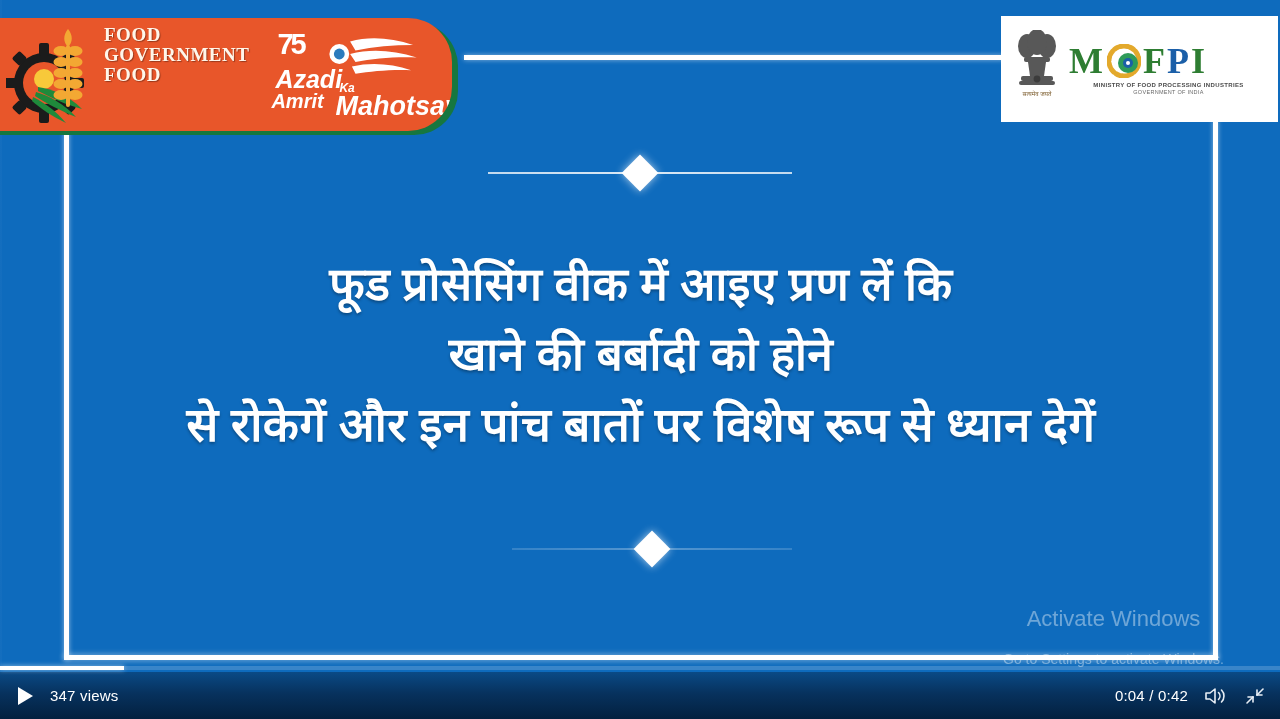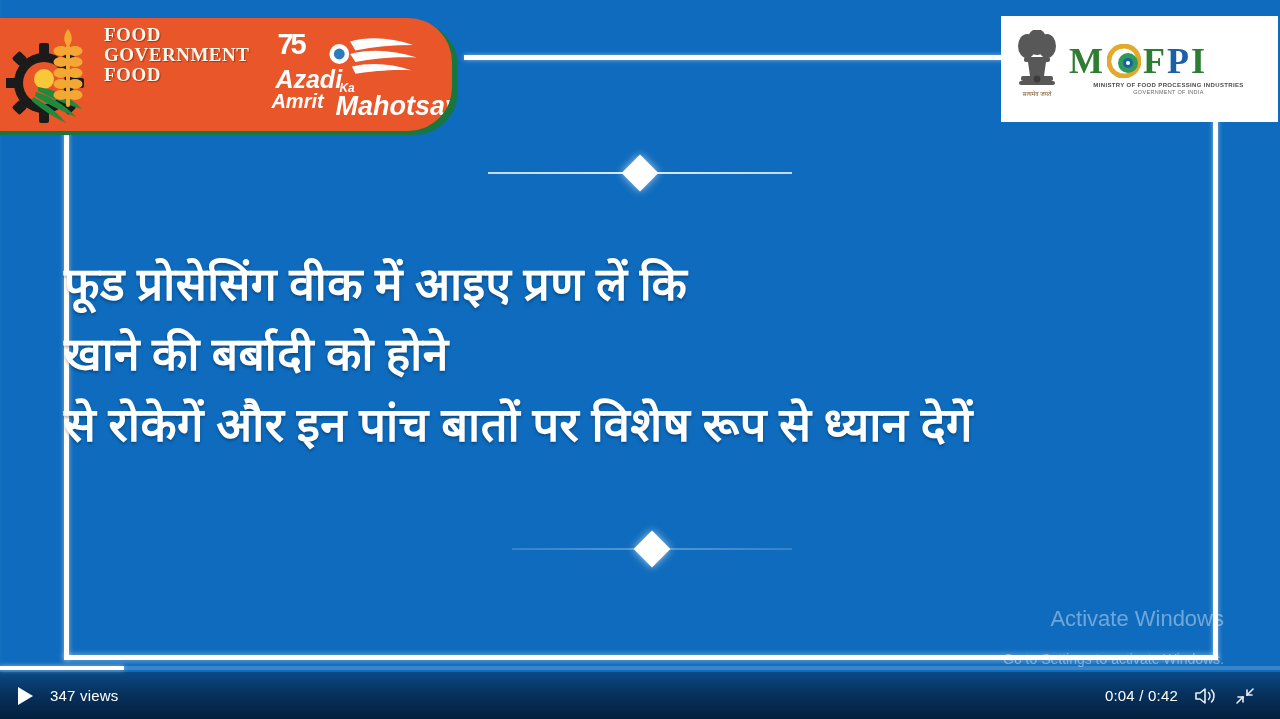--- a/index.html
+++ b/index.html
@@ -161,36 +161,36 @@
   .diamond {
     position:relative; width:26px; height:26px;
     background:#ffffff; transform:rotate(45deg);
     box-shadow:0 0 9px rgba(255,255,255,.65);
   }
 
   
   .headline {
     position:absolute; left:64px; top:250px;
     width:1154px;
-    text-align:left;
+    text-align:center;
     color:#ffffff;
     font-family:"Liberation Serif", serif;
     font-weight:bold;
     font-size:46px;
     line-height:70px;
     letter-spacing:.5px;
     text-shadow:0 2px 3px rgba(0,0,0,.30);
     z-index:4;
   }
   .headline .l3 { font-size:47px; }
 
   
   .watermark {
     position:absolute; right:56px; top:606px;
-    text-align:right; z-index:5;
+    text-align:center; z-index:5;
     color:rgba(255,255,255,.40);
     user-select:none;
   }
   .wm-title { font-size:22px; line-height:26px; font-weight:400; }
   .wm-sub   { font-size:14px; line-height:19px; font-weight:400; margin-top:18px; }
 
   
   .controls {
     position:absolute; left:0; top:672px;
     width:1280px; height:47px;
@@ -215,21 +215,21 @@
   .play-tri {
     width:0; height:0;
     border-left:15px solid #ffffff;
     border-top:9px solid transparent;
     border-bottom:9px solid transparent;
   }
   .views {
     margin-left:12px; color:#ffffff; font-size:15px; letter-spacing:.2px;
   }
   .ctrl-right {
-    margin-left:auto; display:flex; align-items:center; gap:16px; padding-right:24px;
+    margin-left:auto; display:flex; align-items:center; gap:16px; padding-right:14px;
   }
   .timecode { color:#ffffff; font-size:15px; letter-spacing:.2px; }
   .icon-btn { cursor:pointer; display:flex; align-items:center; }
 </style>
 </head>
 <body>
 
 <div id="player">
 
   <div class="slide">

